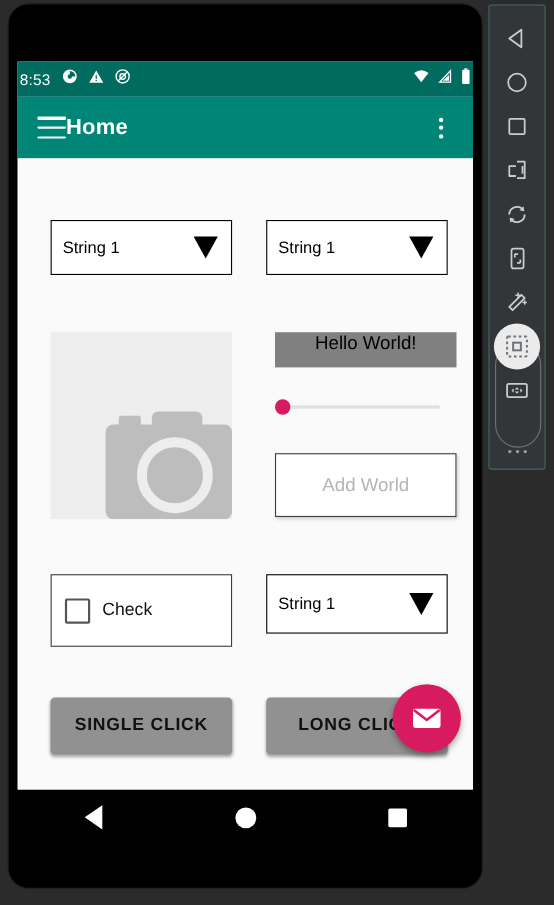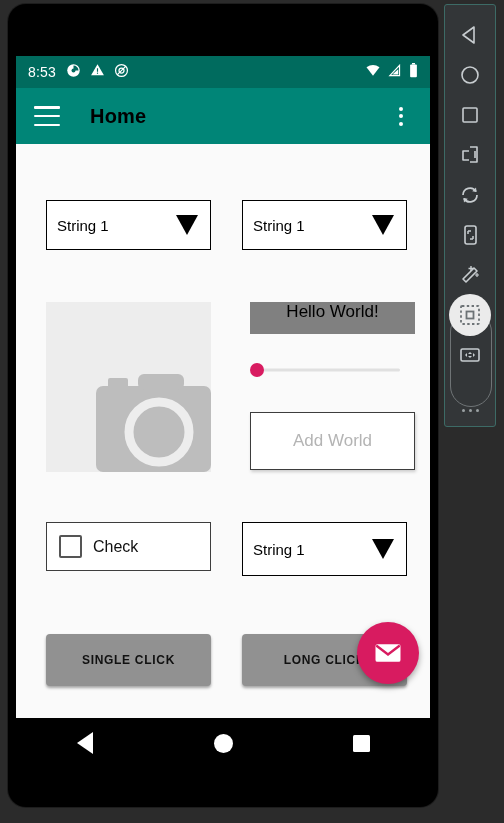--- a/index.html
+++ b/index.html
@@ -42,21 +42,21 @@
   }
 
   
   #status-bar {
     position: relative;
     height: 32px;
     background: #00695c;
     background: #006b5e;
     display: flex;
     align-items: center;
-    padding: 0 12px;
+    padding: 0 2px;
     box-sizing: border-box;
     color: #ffffff;
   }
   #status-bar .clock {
     font-size: 14px;
     font-weight: 400;
     letter-spacing: .2px;
     margin-right: 10px;
     color: #fff;
   }
@@ -92,24 +92,23 @@
     justify-content: space-between;
     cursor: pointer;
   }
   #app-bar .hamburger span {
     display: block;
     height: 2.5px;
     background: #fff;
     border-radius: 1px;
   }
   #app-bar .title {
-    color: #000000;
+    color: #ffffff;
     font-size: 20px;
     font-weight: bold;
-    margin-left: 30px;
     letter-spacing: .2px;
   }
   #app-bar .overflow {
     margin-left: auto;
     width: 22px; height: 22px;
     display: flex;
     flex-direction: column;
     align-items: center;
     justify-content: center;
     gap: 3.5px;
@@ -225,21 +224,21 @@
   }
 
   
   .mbutton {
     background: #919191;
     border-radius: 4px;
     display: flex;
     align-items: center;
     justify-content: center;
     color: #111111;
-    font-size: 12px;
+    font-size: 16px;
     font-weight: bold;
     letter-spacing: .7px;
     box-shadow: 0 2px 3px rgba(0,0,0,.35);
     overflow: hidden;
     white-space: nowrap;
   }
 
   
   #fab {
     width: 62px; height: 62px;
@@ -440,21 +439,21 @@
 
         <div class="widget" id="seekbar" style="left:234px; top:216px; width:150px; height:20px;">
           <div class="track"></div>
           <div class="thumb"></div>
         </div>
 
         <div class="widget" id="edit-text" style="left:234px; top:268px; width:165px; height:58px;">
           <span class="hint">Add World</span>
         </div>
 
-        <div class="widget" id="check-box-wrap" style="left:30px; top:378px; width:165px; height:49px;">
+        <div class="widget" id="check-box-wrap" style="left:30px; top:378px; width:165px; height:66px;">
           <span class="box"></span>
           <span class="cb-label">Check</span>
         </div>
 
         <div class="widget spinner" style="left:226px; top:378px; width:165px; height:54px;">
           <span class="sp-text">String 1</span>
           <span class="sp-arrow"></span>
         </div>
 
         <div class="widget mbutton" style="left:30px; top:490px; width:165px; height:52px;">

